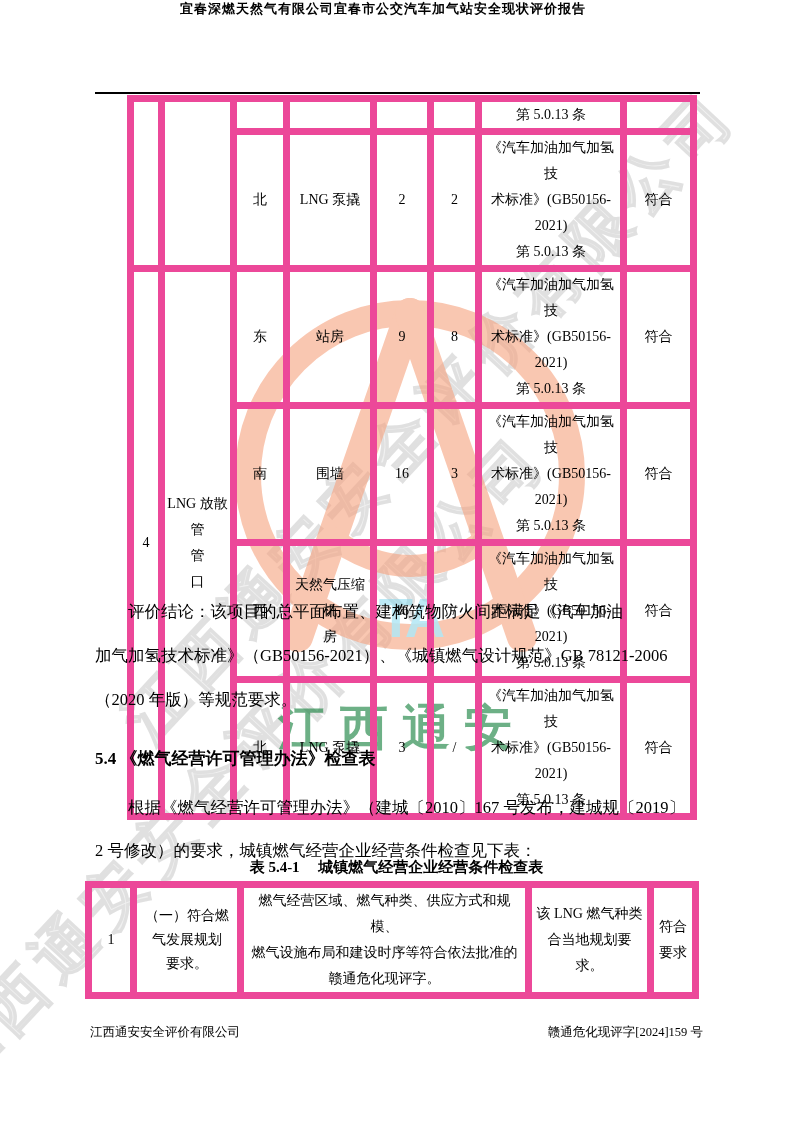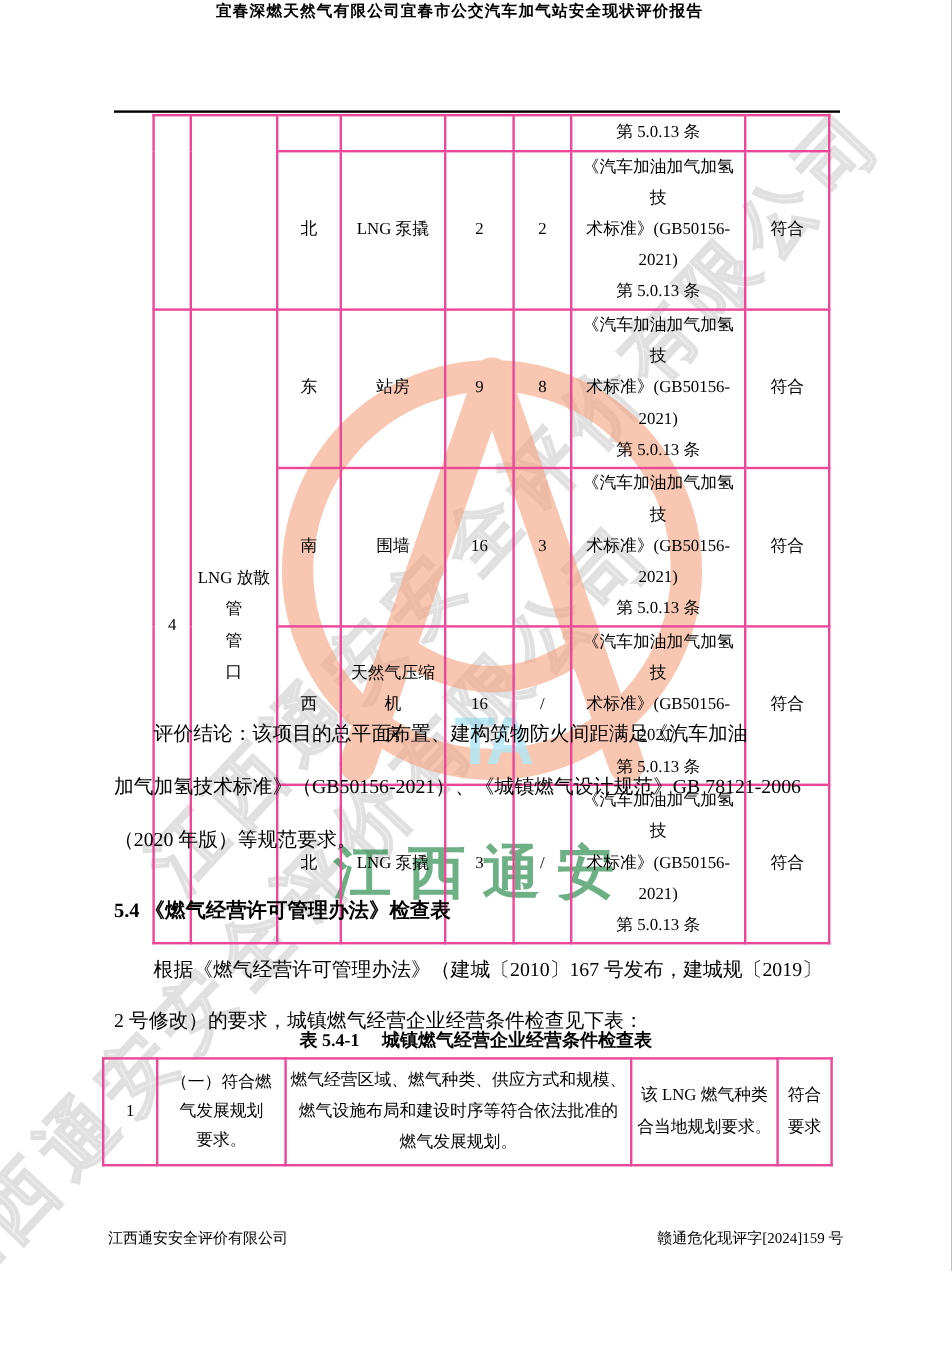--- a/index.html
+++ b/index.html
@@ -20,21 +20,21 @@
     color:#15803d; opacity:0.62; line-height:1;
     font-family:"Liberation Serif","DejaVu Serif",serif;
   }
   
   .abs { position:absolute; z-index:5; }
   .header-title { left:0; width:766px; top:77; text-align:center;
     font-size:13px; font-weight:bold; letter-spacing:1px; }
   .header-rule { left:95px; top:92px; width:605px; height:2px; background:#000; }
 
   table { border-collapse:collapse; table-layout:fixed; background:transparent; }
-  td,th { border:2px solid #ec4899; text-align:center; vertical-align:middle;
+  td,th { border:7px solid #ec4899; text-align:center; vertical-align:middle;
           padding:0 2px; overflow:hidden; font-weight:normal; }
   .ml { white-space:pre-line; }
 
   #t1 { left:127px; top:95px; width:563px; }
   #t1 td { font-size:14px; line-height:26px; }
   #t1 tr.group-start td { border-top-width:2px; }
 
   .para { left:95px; width:607px; font-size:16.5px; line-height:44px;
           text-align:justify; text-indent:2em; white-space:pre-line; }
   .h-54 { left:95px; top:747px; font-size:17px; font-weight:bold; }
@@ -172,21 +172,21 @@
         <col style="width:45px">
     </colgroup>
     <tbody>
     <tr style="height:89px">
       <td>1</td>
       <td class="ml" style="line-height:24px">（一）符合燃
 气发展规划
 要求。</td>
       <td class="ml" style="line-height:26px">燃气经营区域、燃气种类、供应方式和规模、
 燃气设施布局和建设时序等符合依法批准的
-燃气发展规划。</td>
+赣通危化现评字。</td>
       <td class="ml" style="line-height:26px">该 LNG 燃气种类
 合当地规划要求。</td>
       <td class="ml" style="line-height:26px">符合
 要求</td>
     </tr>
   </tbody>
     </table>
 
   <div class="abs footer footer-left">江西通安安全评价有限公司</div>
   <div class="abs footer footer-right">赣通危化现评字[2024]159 号</div>

